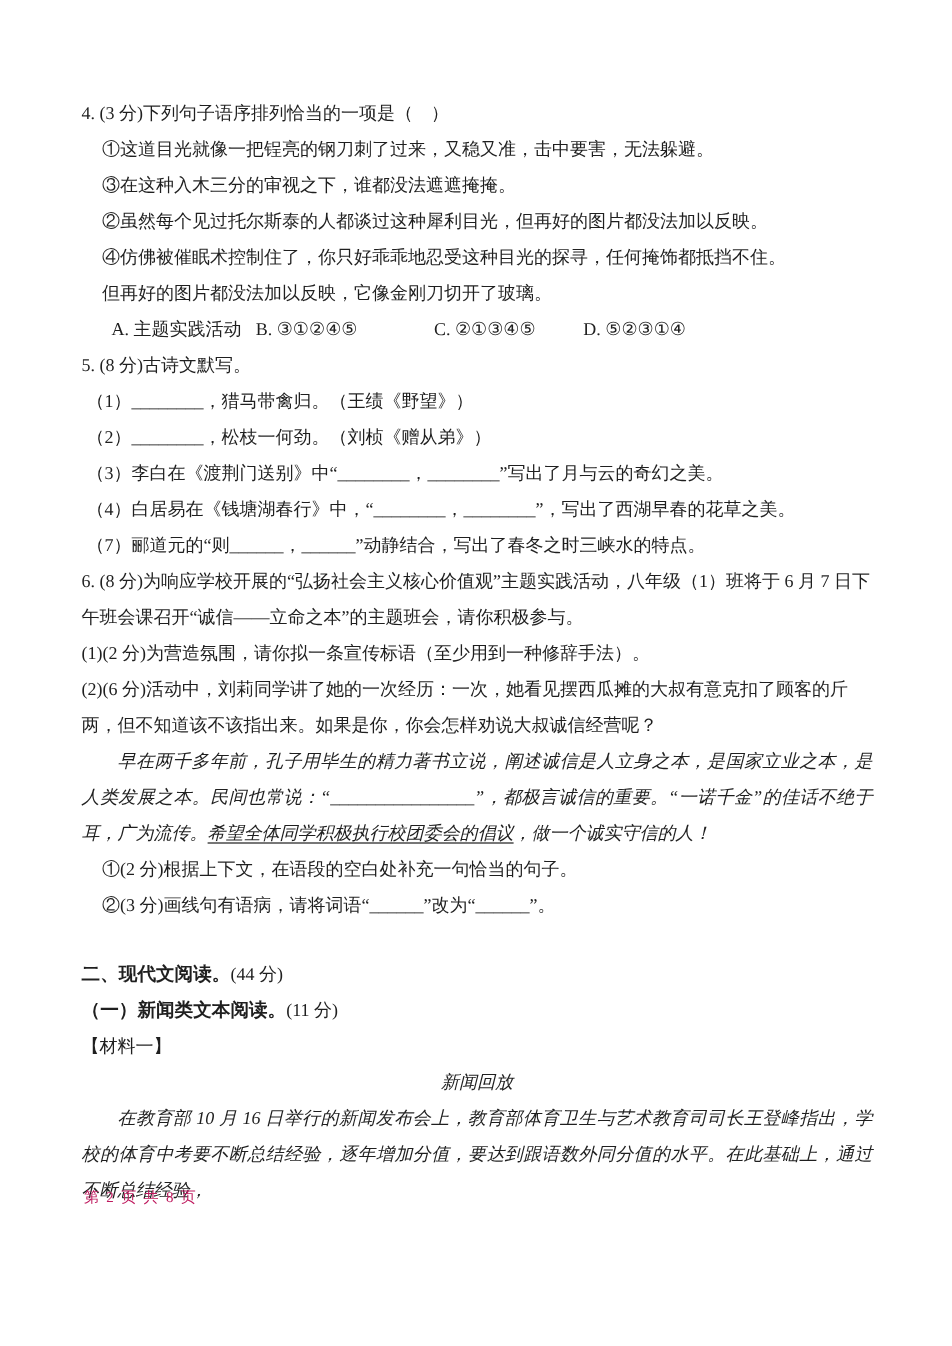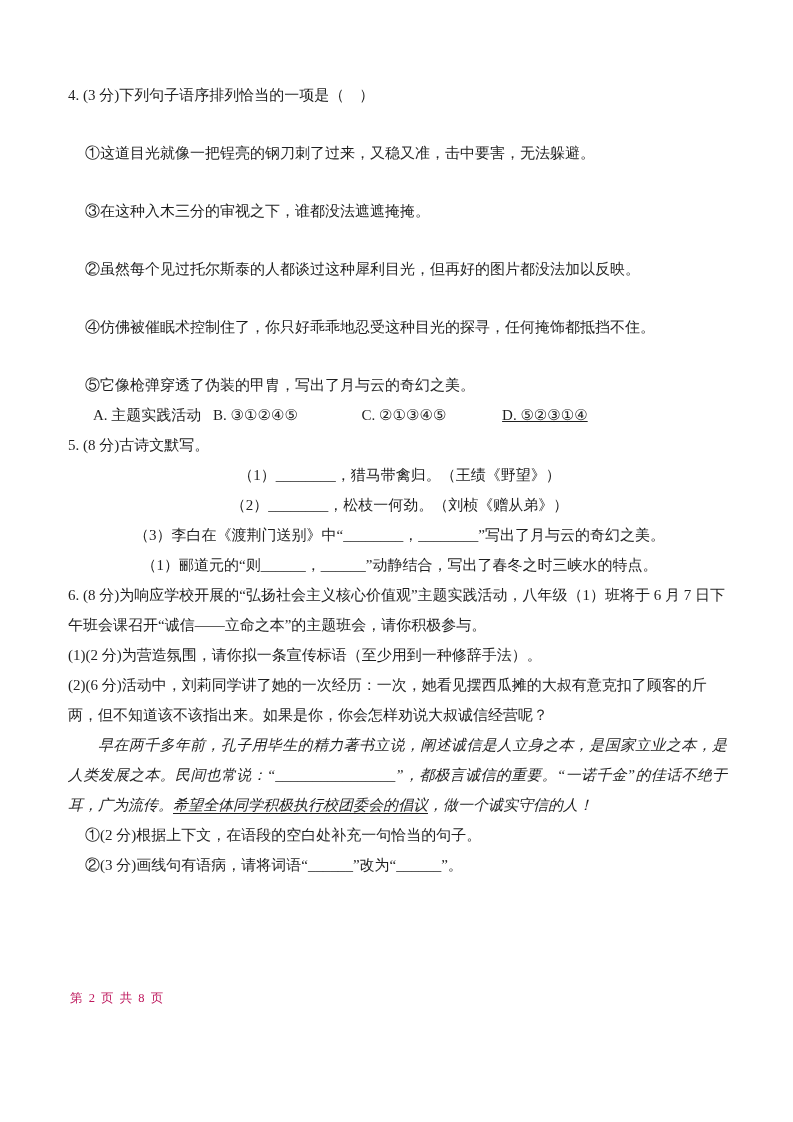--- a/index.html
+++ b/index.html
@@ -10,26 +10,26 @@
     box-sizing: border-box;
     background: #ffffff;
     padding: 80px 66px 0 68px;
     font-family: "Liberation Serif", "DejaVu Serif", serif;
     font-size: 15px;
     line-height: 30px;
     color: #1f1f1f;
     overflow: hidden;
   }
   p { margin: 0; }
-  .item { padding-left: 17px; margin-top: 28px; }
+  .item { padding-left: 17px; }
   .options { padding-left: 25px; }
   .options .opt:nth-child(2) { margin-left: 8px; }
   .options .opt:nth-child(3) { margin-left: 60px; }
-  .options .opt:nth-child(4) { margin-left: 52px; text-decoration: underline; }
-  .q5-item { padding-left: 4px; text-align: center; }
+  .options .opt:nth-child(4) { margin-left: 36px; }
+  .q5-item { padding-left: 4px; }
   .kai { font-style: italic; }
   .speech { text-indent: 2em; text-align: justify; }
   .u { text-decoration: underline; text-underline-offset: 3px; }
   .sub3-item { padding-left: 17px; }
   .sec2 { margin-top: 28px; }
   .h-bold {
     font-weight: 700;
     font-family: "Liberation Sans", "DejaVu Sans", sans-serif;
     font-size: 15.5px;
   }
@@ -53,42 +53,50 @@
 <body>
 
 <div class="page">
 
   <section>
     <p class="stem">4. (3 分)下列句子语序排列恰当的一项是（　）</p>
     <p class="item">①这道目光就像一把锃亮的钢刀刺了过来，又稳又准，击中要害，无法躲避。</p>
     <p class="item">③在这种入木三分的审视之下，谁都没法遮遮掩掩。</p>
     <p class="item">②虽然每个见过托尔斯泰的人都谈过这种犀利目光，但再好的图片都没法加以反映。</p>
     <p class="item">④仿佛被催眠术控制住了，你只好乖乖地忍受这种目光的探寻，任何掩饰都抵挡不住。</p>
-    <p class="item">⑤它像枪弹穿透了伪装的甲胄，写出了月与云的奇幻之美。</p>
+    <p class="item">但再好的图片都没法加以反映，它像金刚刀切开了玻璃。</p>
     <p class="options">
       <span class="opt">A. 主题实践活动</span>
       <span class="opt">B. ③①②④⑤</span>
       <span class="opt">C. ②①③④⑤</span>
       <span class="opt">D. ⑤②③①④</span>
     </p>
   </section>
 
   <section>
     <p class="stem">5. (8 分)古诗文默写。</p>
     <p class="q5-item">（1）________，猎马带禽归。（王绩《野望》）</p>
     <p class="q5-item">（2）________，松枝一何劲。（刘桢《赠从弟》）</p>
     <p class="q5-item">（3）李白在《渡荆门送别》中“________，________”写出了月与云的奇幻之美。</p>
-    <p class="q5-item">（1）郦道元的“则______，______”动静结合，写出了春冬之时三峡水的特点。</p>
+    <p class="q5-item">（4）白居易在《钱塘湖春行》中，“________，________”，写出了西湖早春的花草之美。</p>
+    <p class="q5-item">（7）郦道元的“则______，______”动静结合，写出了春冬之时三峡水的特点。</p>
   </section>
 
   <section>
     <p class="stem">6. (8 分)为响应学校开展的“弘扬社会主义核心价值观”主题实践活动，八年级（1）班将于 6 月 7 日下午班会课召开“诚信——立命之本”的主题班会，请你积极参与。</p>
     <p>(1)(2 分)为营造氛围，请你拟一条宣传标语（至少用到一种修辞手法）。</p>
     <p>(2)(6 分)活动中，刘莉同学讲了她的一次经历：一次，她看见摆西瓜摊的大叔有意克扣了顾客的斤两，但不知道该不该指出来。如果是你，你会怎样劝说大叔诚信经营呢？</p>
     <p class="speech kai"><span>早在两千多年前，孔子用毕生的精力著书立说，阐述诚信是人立身之本，是国家立业之本，是人类发展之本。民间也常说：“________________”，都极言诚信的重要。“一诺千金”的佳话不绝于耳，广为流传。</span><span class="u">希望全体同学积极执行校团委会的倡议</span><span>，做一个诚实守信的人！</span></p>
     <p class="sub3-item">①(2 分)根据上下文，在语段的空白处补充一句恰当的句子。</p>
     <p class="sub3-item">②(3 分)画线句有语病，请将词语“______”改为“______”。</p>
   </section>
 
+  <section class="sec2">
+    <p><span class="h-bold">二、现代文阅读。</span><span class="pts">(44 分)</span></p>
+    <p><span class="h-bold">（一）新闻类文本阅读。</span><span class="pts">(11 分)</span></p>
+    <p>【材料一】</p>
+    <p class="material-title kai">新闻回放</p>
+    <p class="news kai">在教育部 10 月 16 日举行的新闻发布会上，教育部体育卫生与艺术教育司司长王登峰指出，学校的体育中考要不断总结经验，逐年增加分值，要达到跟语数外同分值的水平。在此基础上，通过不断总结经验，</p>
+  </section>
 
   <div class="footer">第 2 页 共 8 页</div>
 
 </div>
 
 </body></html>

